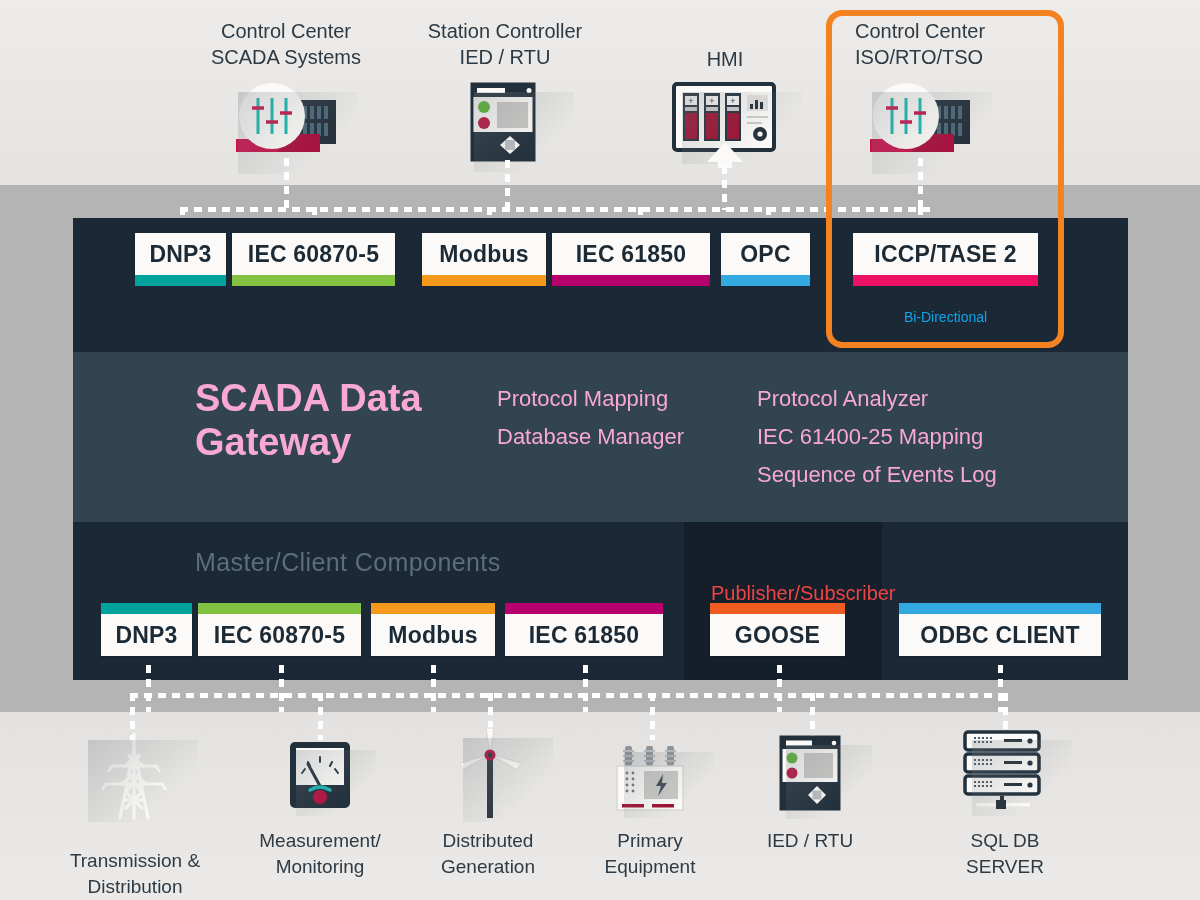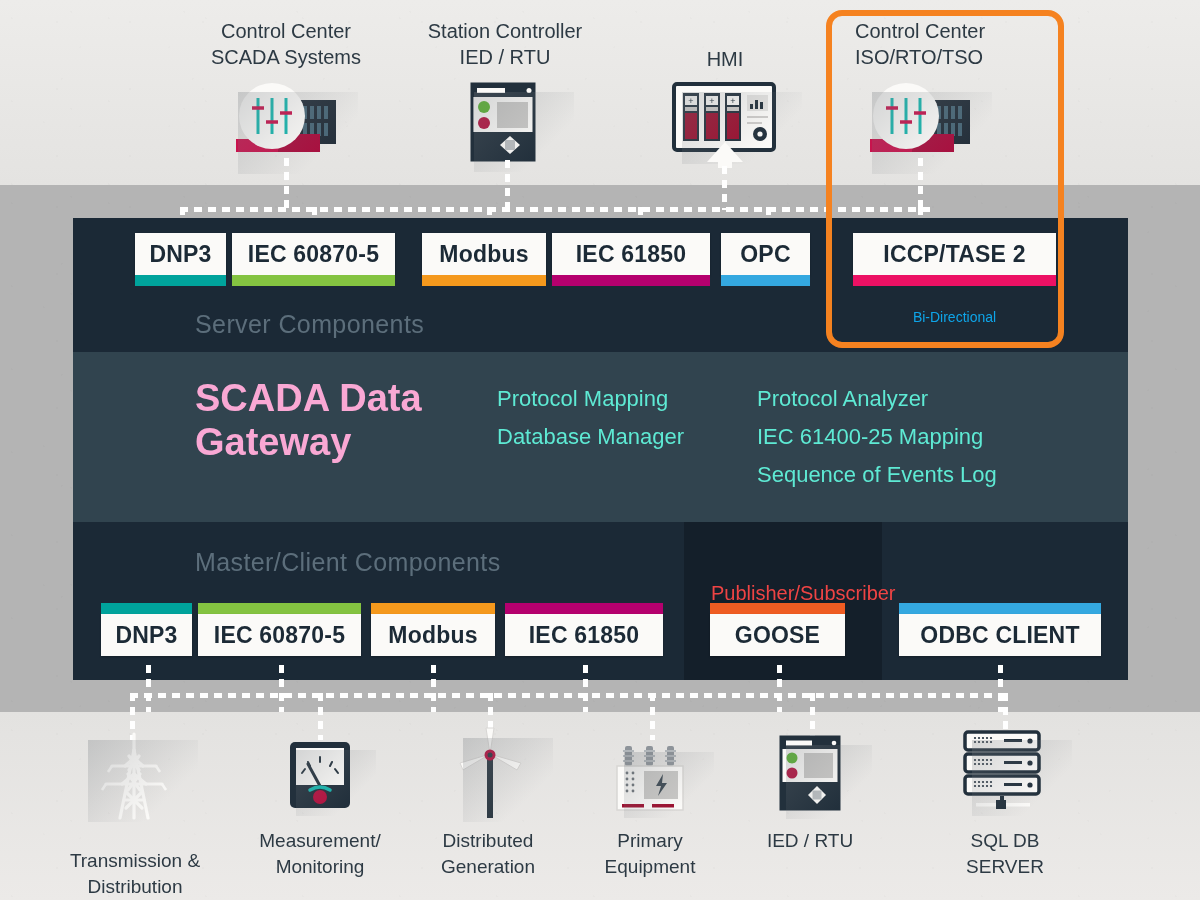--- a/index.html
+++ b/index.html
@@ -82,21 +82,21 @@
     width: 100%;
     font-family: "Liberation Sans", sans-serif;
   }
 
   
   #core-title {
     position: absolute; left: 122px; top: 158px;
     color: #f9a8d4; font-weight: bold; font-size: 38px; line-height: 44px;
     font-family: "Liberation Sans", sans-serif;
   }
-  .core-col { position: absolute; color: #5eead4; font-size: 22px; line-height: 38px; }
+  .core-col { position: absolute; color: #f9a8d4; font-size: 22px; line-height: 38px; }
   #core-col-1 { left: 424px; top: 162px; }
   #core-col-2 { left: 684px; top: 162px; }
 
   
   #highlight {
     position: absolute; left: 826px; top: 10px;
     width: 238px; height: 338px;
     border: 6px solid #f58220;
     border-radius: 16px;
     pointer-events: none;
@@ -300,21 +300,20 @@
   <div class="vline" style="left:638px; top:207px; height:26px;"></div>
   <div class="vline" style="left:766px; top:207px; height:26px;"></div>
   <div class="vline" style="left:918px; top:207px; height:26px;"></div>
 
   <div id="gateway">
     <div class="seg-servers"></div>
     <div class="seg-core"></div>
     <div class="seg-master"></div>
     <div class="pubsub-panel"></div>
 
-    <div class="section-caption" id="cap-server">Server Components</div>
 
     <div class="chip barbottom" style="left:62px; top:15px; width:91px;">
       <div class="plate">DNP3</div>
       <div class="bar" style="background:#00a39c"></div>
     </div>
     <div class="chip barbottom" style="left:159px; top:15px; width:163px;">
       <div class="plate">IEC 60870-5</div>
       <div class="bar" style="background:#84c341"></div>
     </div>
     <div class="chip barbottom" style="left:349px; top:15px; width:124px;">
@@ -322,21 +321,21 @@
       <div class="bar" style="background:#f5991d"></div>
     </div>
     <div class="chip barbottom" style="left:479px; top:15px; width:158px;">
       <div class="plate">IEC 61850</div>
       <div class="bar" style="background:#b5006e"></div>
     </div>
     <div class="chip barbottom" style="left:648px; top:15px; width:89px;">
       <div class="plate">OPC</div>
       <div class="bar" style="background:#34a8e0"></div>
     </div>
-    <div class="chip barbottom" style="left:780px; top:15px; width:203px;">
+    <div class="chip barbottom" style="left:780px; top:15px; width:185px;">
       <div class="plate">ICCP/TASE  2</div>
       <div class="bar" style="background:#ec1164"></div>
       <div class="chip-note" style="top:76px;">Bi-Directional</div>
     </div>
 
     <div id="core-title">
       <div>SCADA Data</div>
       <div>Gateway</div>
     </div>
     <div class="core-col" id="core-col-1">

